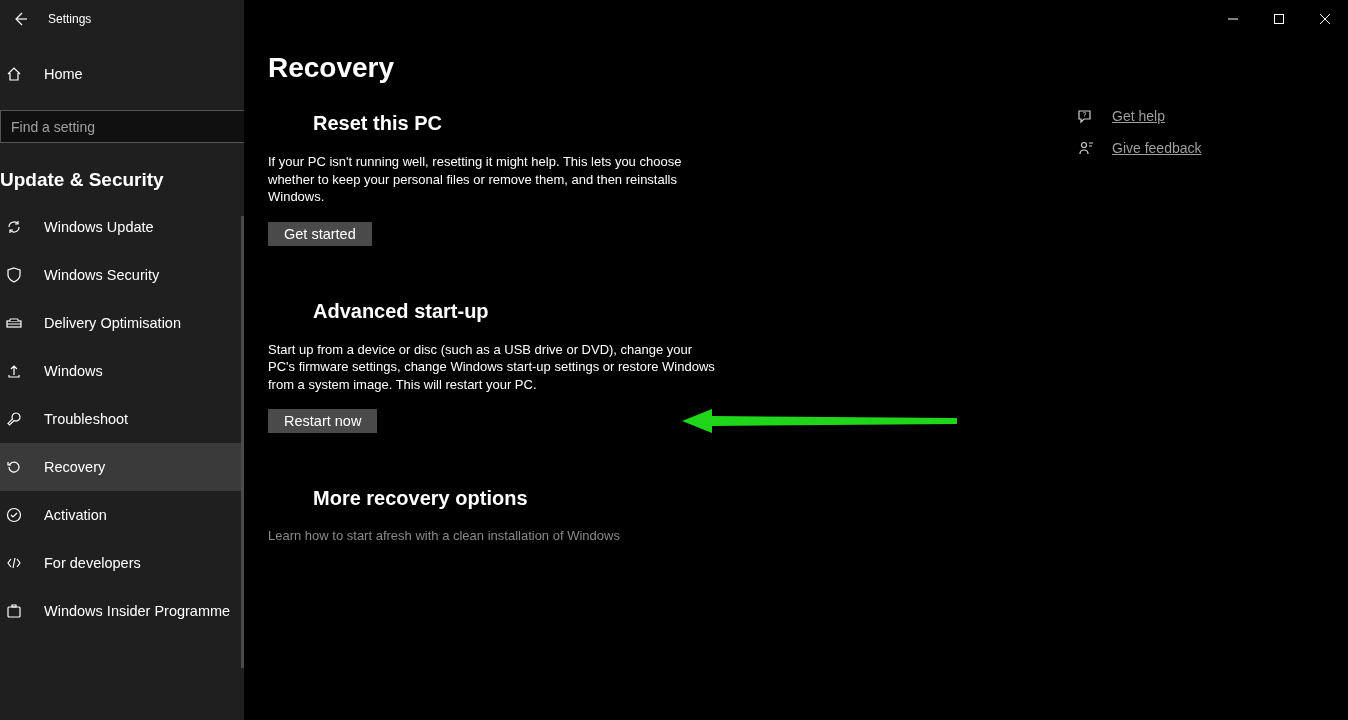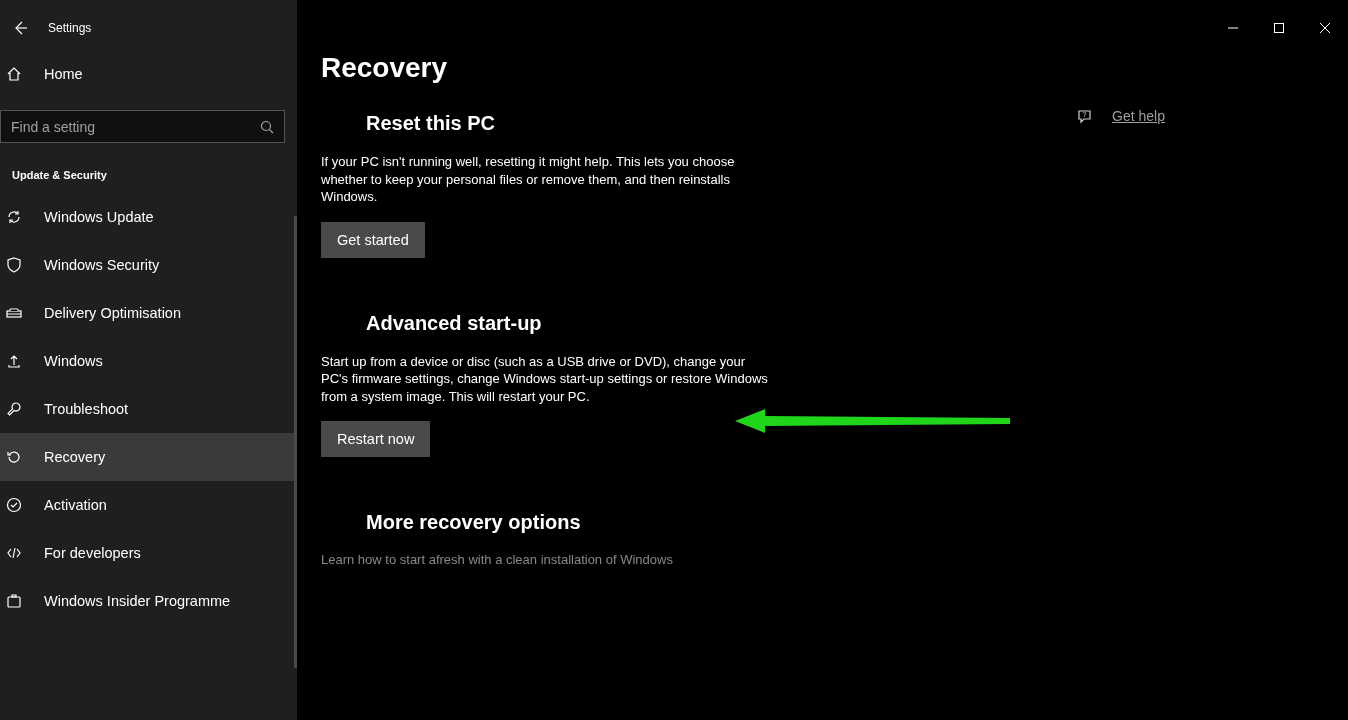--- a/index.html
+++ b/index.html
@@ -1,47 +1,47 @@
 <!DOCTYPE html>
 <html><head>
 <meta charset="utf-8">
 <style>
   * { margin:0; padding:0; box-sizing:border-box; font-family:"Segoe UI", sans-serif; }
   html,body { width:1348px; height:720px; background:#000; color:#fff; overflow:hidden; }
   .app { display:flex; width:100%; height:100%; position:relative; }
   
-  .titlebar { position:absolute; top:12px; left:0; right:0; height:32px; display:flex; align-items:center; z-index:10; }
+  .titlebar { position:absolute; top:3px; left:0; right:0; height:32px; display:flex; align-items:center; z-index:10; }
   .titlebar-left { display:flex; align-items:center; gap:16px; padding-left:8px; }
   .back-btn { width:24px; height:24px; display:flex; align-items:center; justify-content:center; cursor:pointer; }
   .title-text { font-size:12px; color:#fff; }
   .titlebar-right { margin-left:auto; display:flex; }
   .win-btn { width:46px; height:32px; display:flex; align-items:center; justify-content:center; cursor:pointer; }
   
-  .sidebar { width:297px; background:#1f1f1f; height:100%; padding-top:52px; position:relative; display:flex; flex-direction:column; }
+  .sidebar { width:244px; background:#1f1f1f; height:100%; padding-top:52px; position:relative; display:flex; flex-direction:column; }
   .side-scroll-track { position:absolute; right:0; top:216px; width:3px; height:452px; background:#4a4a4a; }
   .home-row { display:flex; align-items:center; gap:20px; padding:0 4px; height:44px; cursor:pointer; }
   .home-row .icon { width:20px; display:flex; justify-content:center; }
   .home-lbl { font-size:14.5px; }
   .search-wrap { margin:14px 8px 0 0; }
   .search-box { position:relative; width:285px; height:33px; background:#101010; border:1px solid #535353; display:flex; align-items:center; padding:0 34px 0 10px; }
   .search-box input { background:transparent; border:none; outline:none; color:#fff; font-size:14px; width:100%; }
   .search-box input::placeholder { color:#a0a0a0; }
   .search-icon { position:absolute; right:10px; top:50%; transform:translateY(-50%); }
-  .section-header { font-size:11px; font-weight:600; padding:26px 0 12px 12px; }
+  .section-header { font-size:19px; font-weight:600; padding:26px 0 12px 0; }
   .nav-list { display:flex; flex-direction:column; }
   .nav-item { display:flex; align-items:center; gap:20px; height:48px; padding:0 4px; cursor:pointer; font-size:14.5px; }
   .nav-item .icon { width:20px; display:flex; justify-content:center; }
   .nav-item.selected { background:#3a3a3a; }
   
   .main { flex:1; background:#000; padding:52px 0 0 24px; position:relative; }
   .page-title { font-size:28px; font-weight:600; margin-bottom:28px; }
   .content-col { width:560px; }
   .section-h { font-size:20px; font-weight:600; margin-bottom:18px;margin-left:45px; }
   .section-p { font-size:13px; line-height:1.35; color:#fff; max-width:450px; margin-bottom:16px; }
-  .btn { display:inline-block; background:#4a4a4a; color:#fff; font-size:14.5px; padding:10px 16px; border:none; cursor:pointer; }
+  .btn { display:inline-block; background:#4a4a4a; color:#fff; font-size:14.5px; padding:4px 16px; border:none; cursor:pointer; }
   .gap-big { height:54px; }
   .link-muted { font-size:13px; color:#888; cursor:pointer; }
   
   .help-col { position:absolute; right:40px; top:100px; width:230px; }
   .help-item { display:flex; align-items:center; gap:16px; height:32px; cursor:pointer; color:#9e9e9e; font-size:14px;text-decoration:underline; }
   .help-item .icon { width:18px; color:#d0d0d0; }
   
   .arrow-annot { position:absolute; left:438px; top:406px; pointer-events:none; }
   svg { display:block; }
 </style>
@@ -208,20 +208,29 @@
     <div class="help-col">
       <div class="help-item">
         <span class="icon">
           <svg width="16" height="16" viewBox="0 0 16 16">
               <path d="M1 3h11v8H6l-3 3v-3H1z" fill="none" stroke="#d0d0d0" stroke-width="1.2"></path>
               <text x="6.5" y="8.5" font-size="7" fill="#d0d0d0" text-anchor="middle">?</text>
             </svg>
         </span>
         <span>Get help</span>
       </div>
+      <div class="help-item">
+        <span class="icon">
+          <svg width="16" height="16" viewBox="0 0 16 16">
+              <circle cx="6" cy="5" r="2.5" fill="none" stroke="#d0d0d0" stroke-width="1.2"></circle>
+              <path d="M2 14c0-3 2-4 4-4s4 1 4 4M11 3h4M11 6h3" stroke="#d0d0d0" stroke-width="1.2" fill="none"></path>
+            </svg>
+        </span>
+        <span>Give feedback</span>
+      </div>
     </div>
 
     <div class="arrow-annot">
       <svg width="280" height="30" viewBox="0 0 280 30">
         <polygon points="0,15 30,3 30,10 275,12 275,18 30,20 30,27" fill="#1fd61b"></polygon>
       </svg>
     </div>
 
   </div>
 </div>

